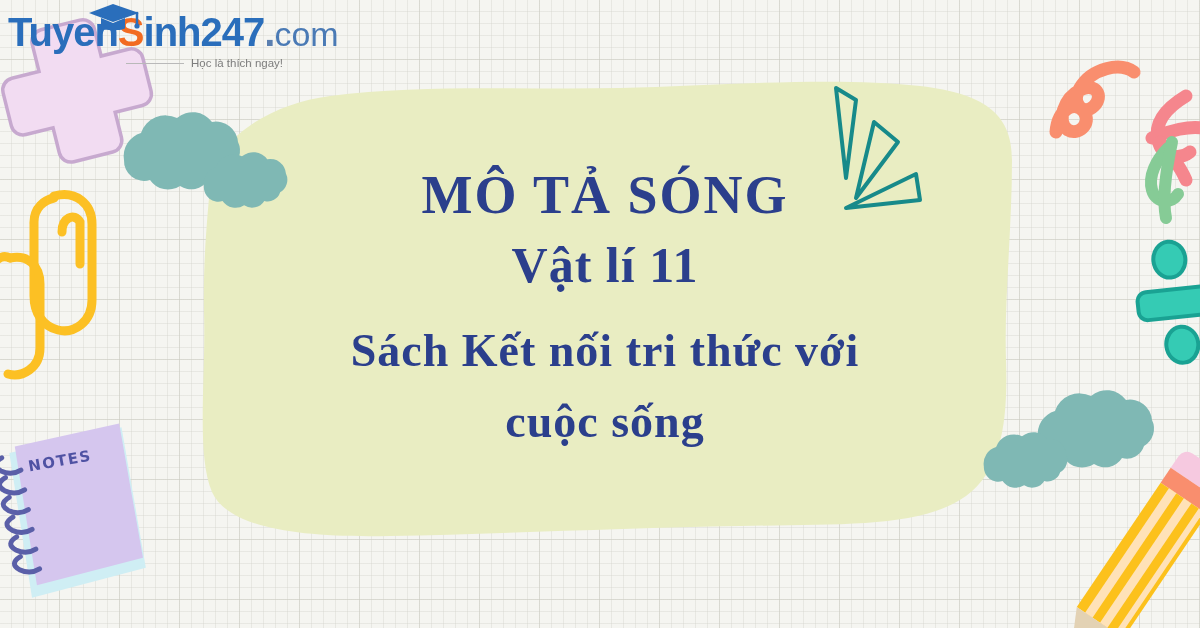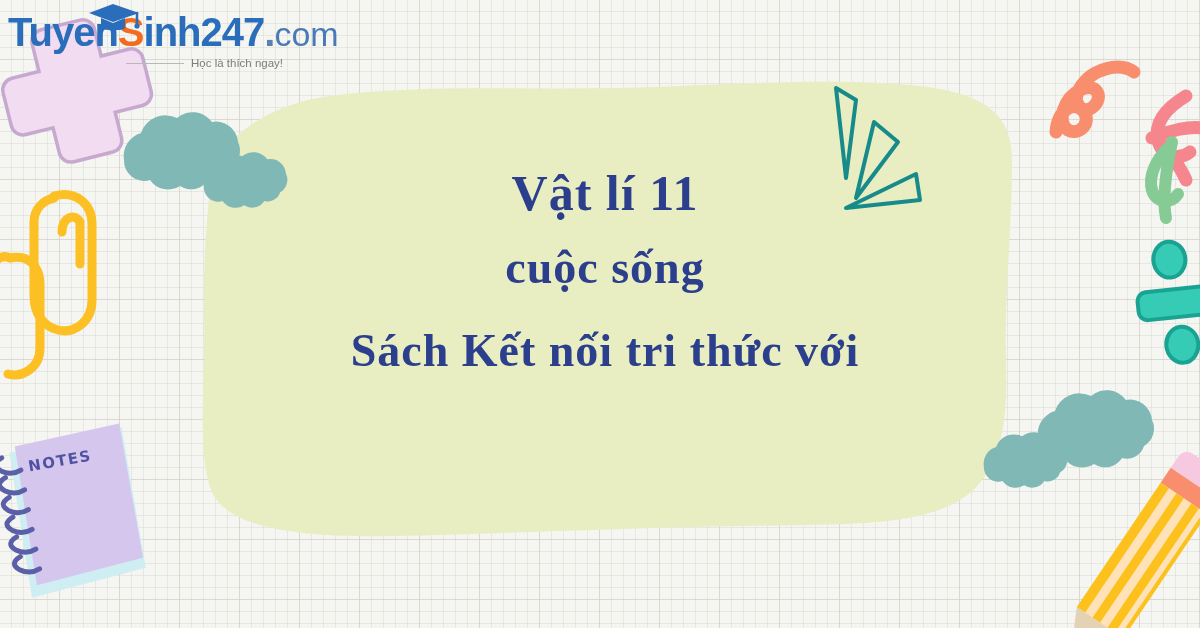--- a/index.html
+++ b/index.html
@@ -257,20 +257,21 @@
       <circle cx="52" cy="25" r="2.6" fill="#2a6ebb"></circle>
     </svg>
 
     <div id="logo-tagline-wrap">
       <div id="logo-rule"></div>
       <div id="logo-tagline">Học là thích ngay!</div>
     </div>
   </div>
 
   <div id="title-block">
+    <div class="title-line" id="title-main">MÔ TẢ SÓNG</div>
     <div class="title-line" id="title-sub">Vật lí 11</div>
+    <div class="title-line" id="title-book-1">Sách Kết nối tri thức với</div>
     <div class="title-line" id="title-book-2">cuộc sống</div>
-    <div class="title-line" id="title-book-1">Sách Kết nối tri thức với</div>
   </div>
 
   <div id="notes-label">NOTES</div>
 
 </div>
 
 </body></html>

